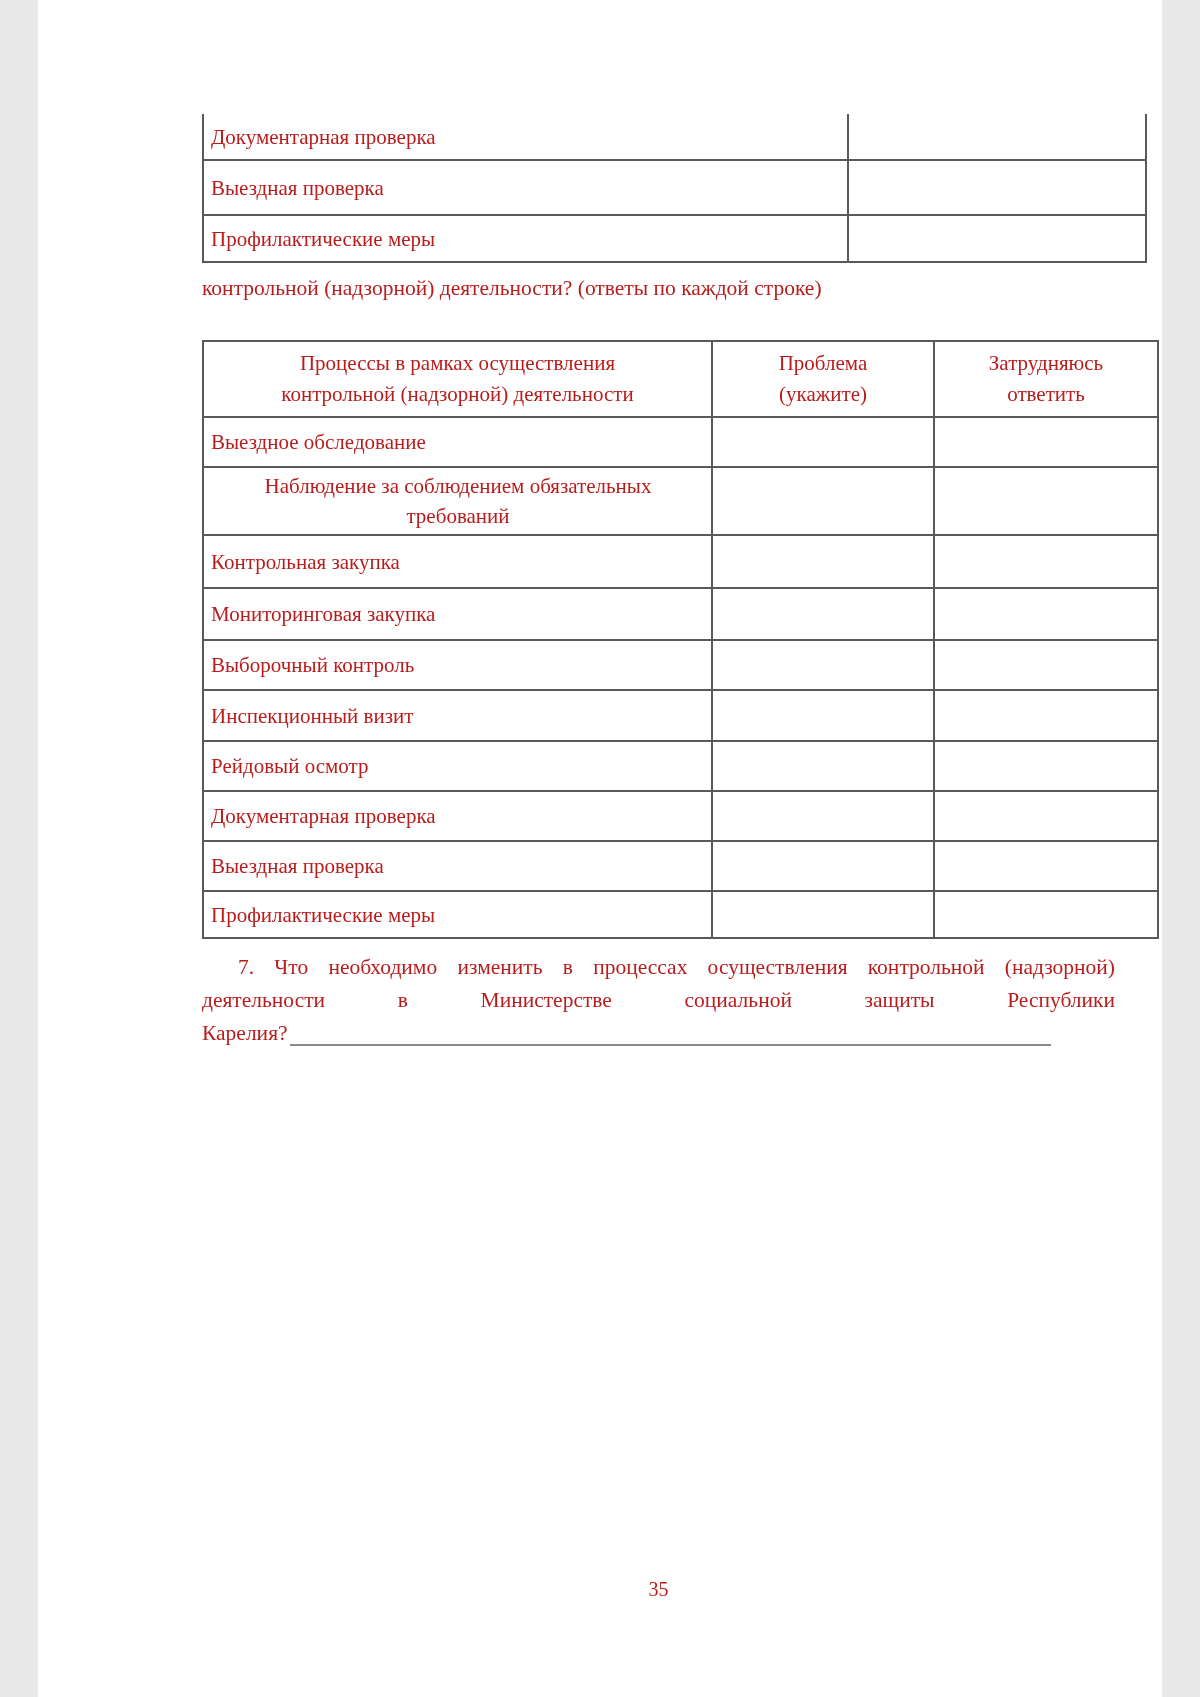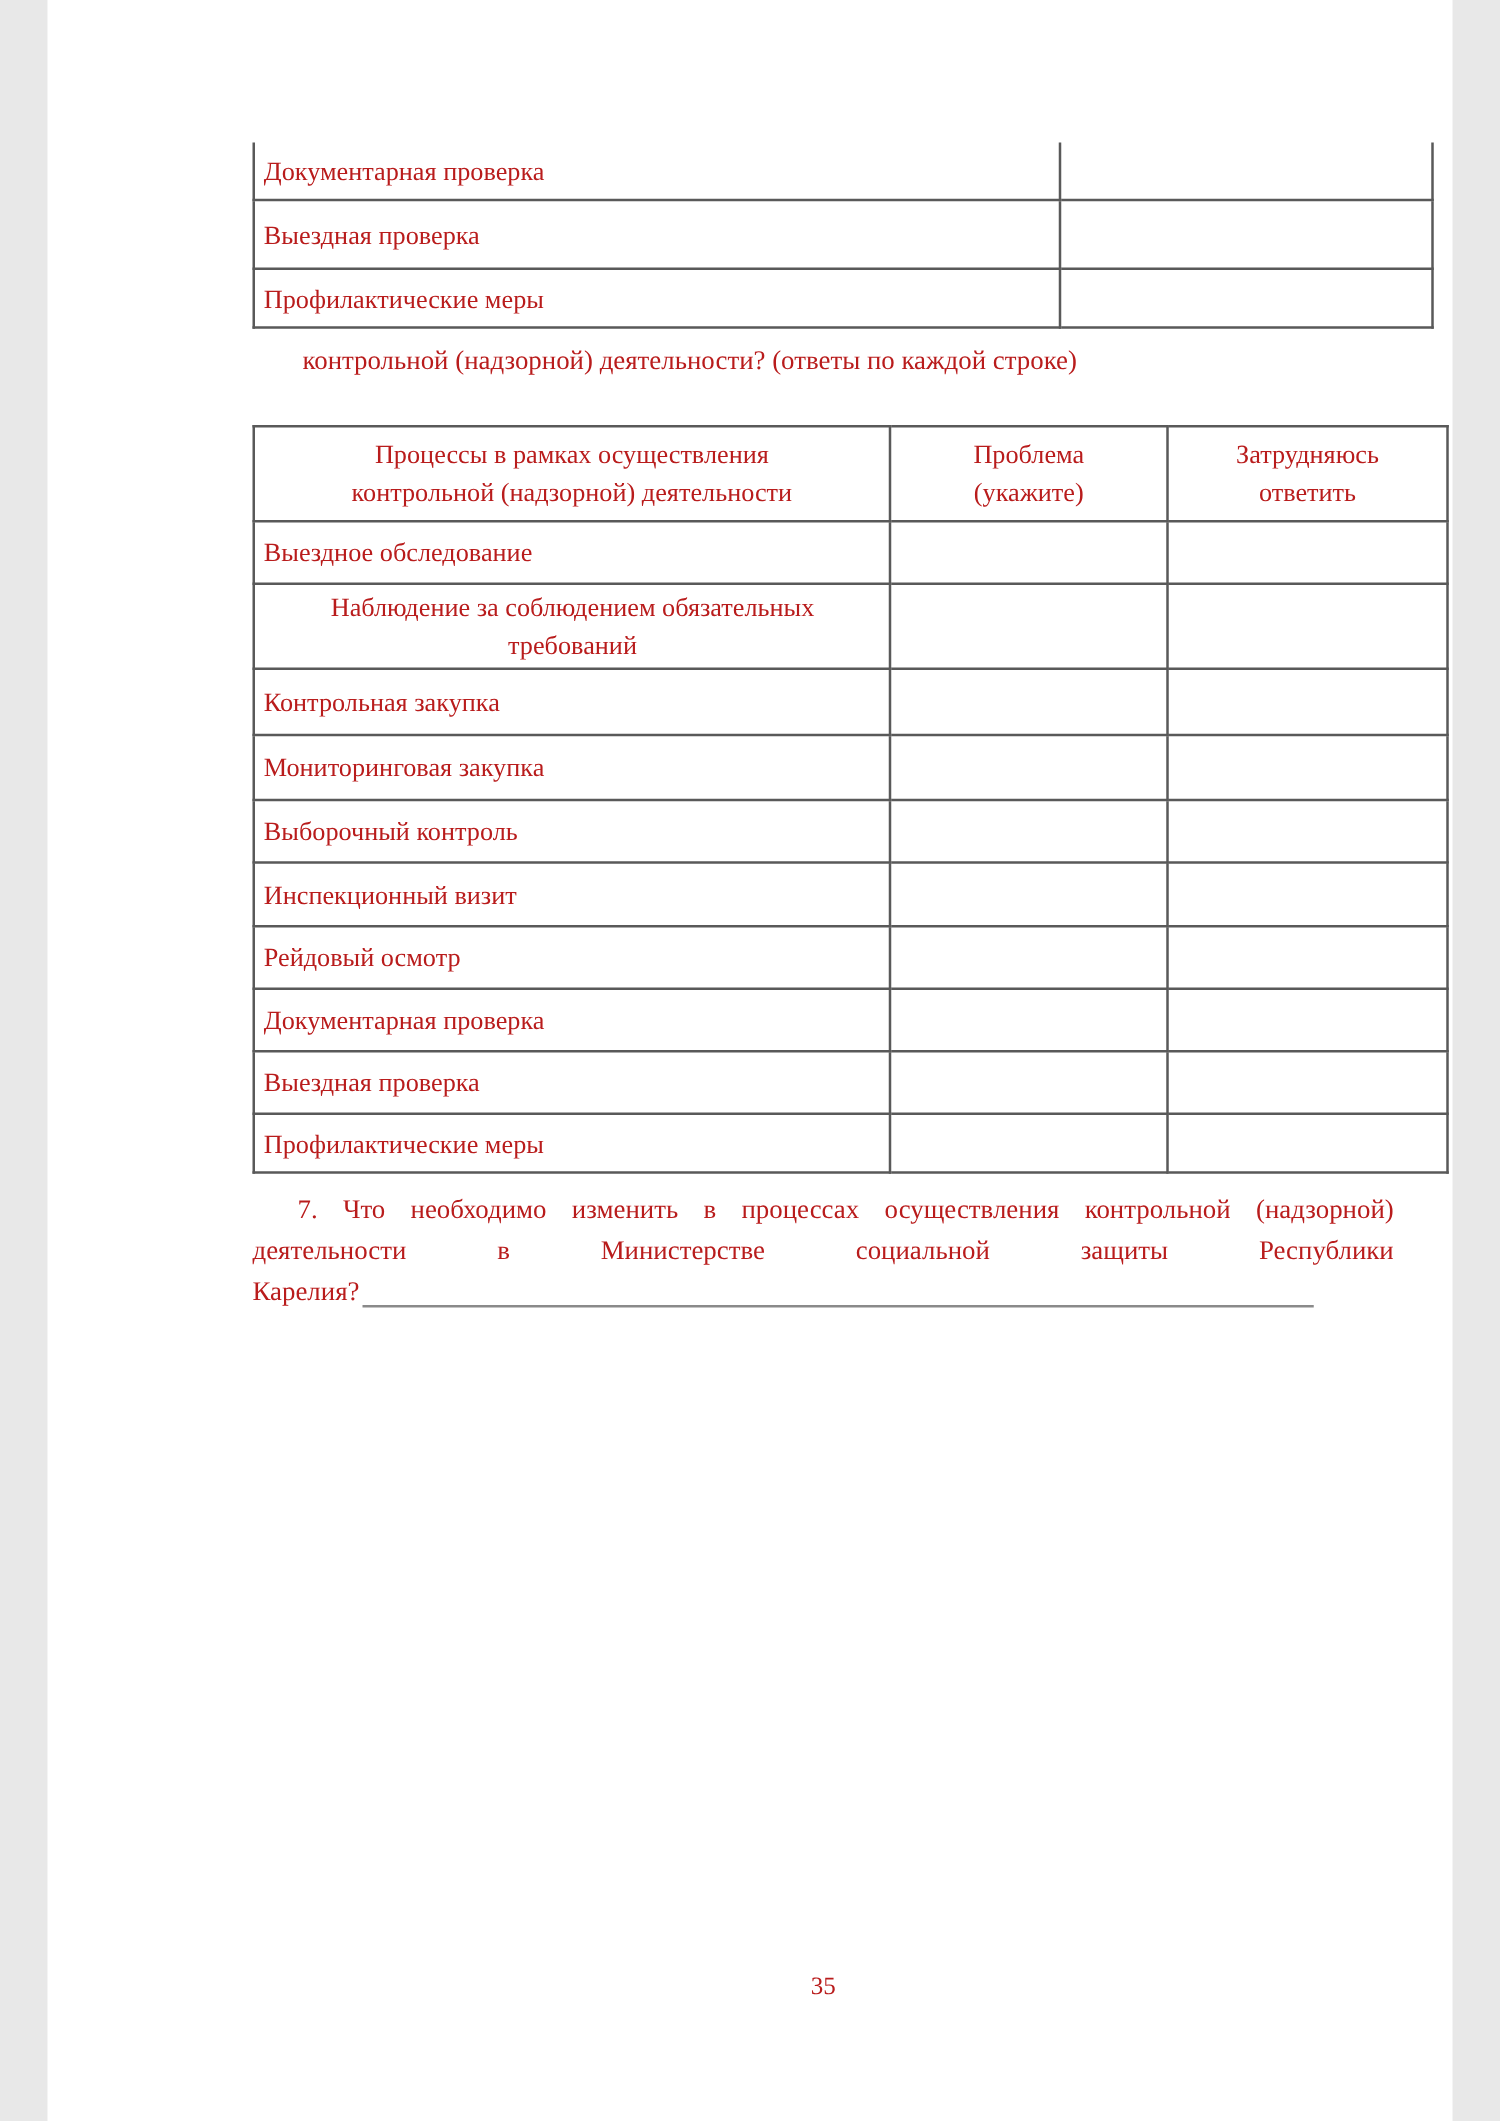--- a/index.html
+++ b/index.html
@@ -22,21 +22,21 @@
   .top-table tr:first-child td { border-top:none; }
   .top-table .c1 { width:630px; }
   .top-table .c2 { width:283px; }
 
   
   .para { position:absolute; left:164px; width:913px; font-size:21.5px; line-height:33px; }
   .q6 { top:272px; }
   .q7 { top:951px; }
   .jline { text-align:justify; text-align-last:justify; }
   .indent { text-indent:36px; }
-  .plainline { text-align:left;margin-left:40px; }
+  .plainline { text-align:left; }
   .line3 { display:flex; align-items:flex-end; }
   .line3-text { white-space:nowrap; }
   .answer-line { flex:1; border-bottom:2px solid #8a8a8a; margin-bottom:4px; margin-left:2px; margin-right:64px; }
 
   
   .main-table { position:absolute; left:164px; top:340px; }
   .main-table table { width:913px; }
   .main-table .c1 { width:495px; }
   .main-table .c2 { width:208px; }
   .main-table .c3 { width:210px; }

